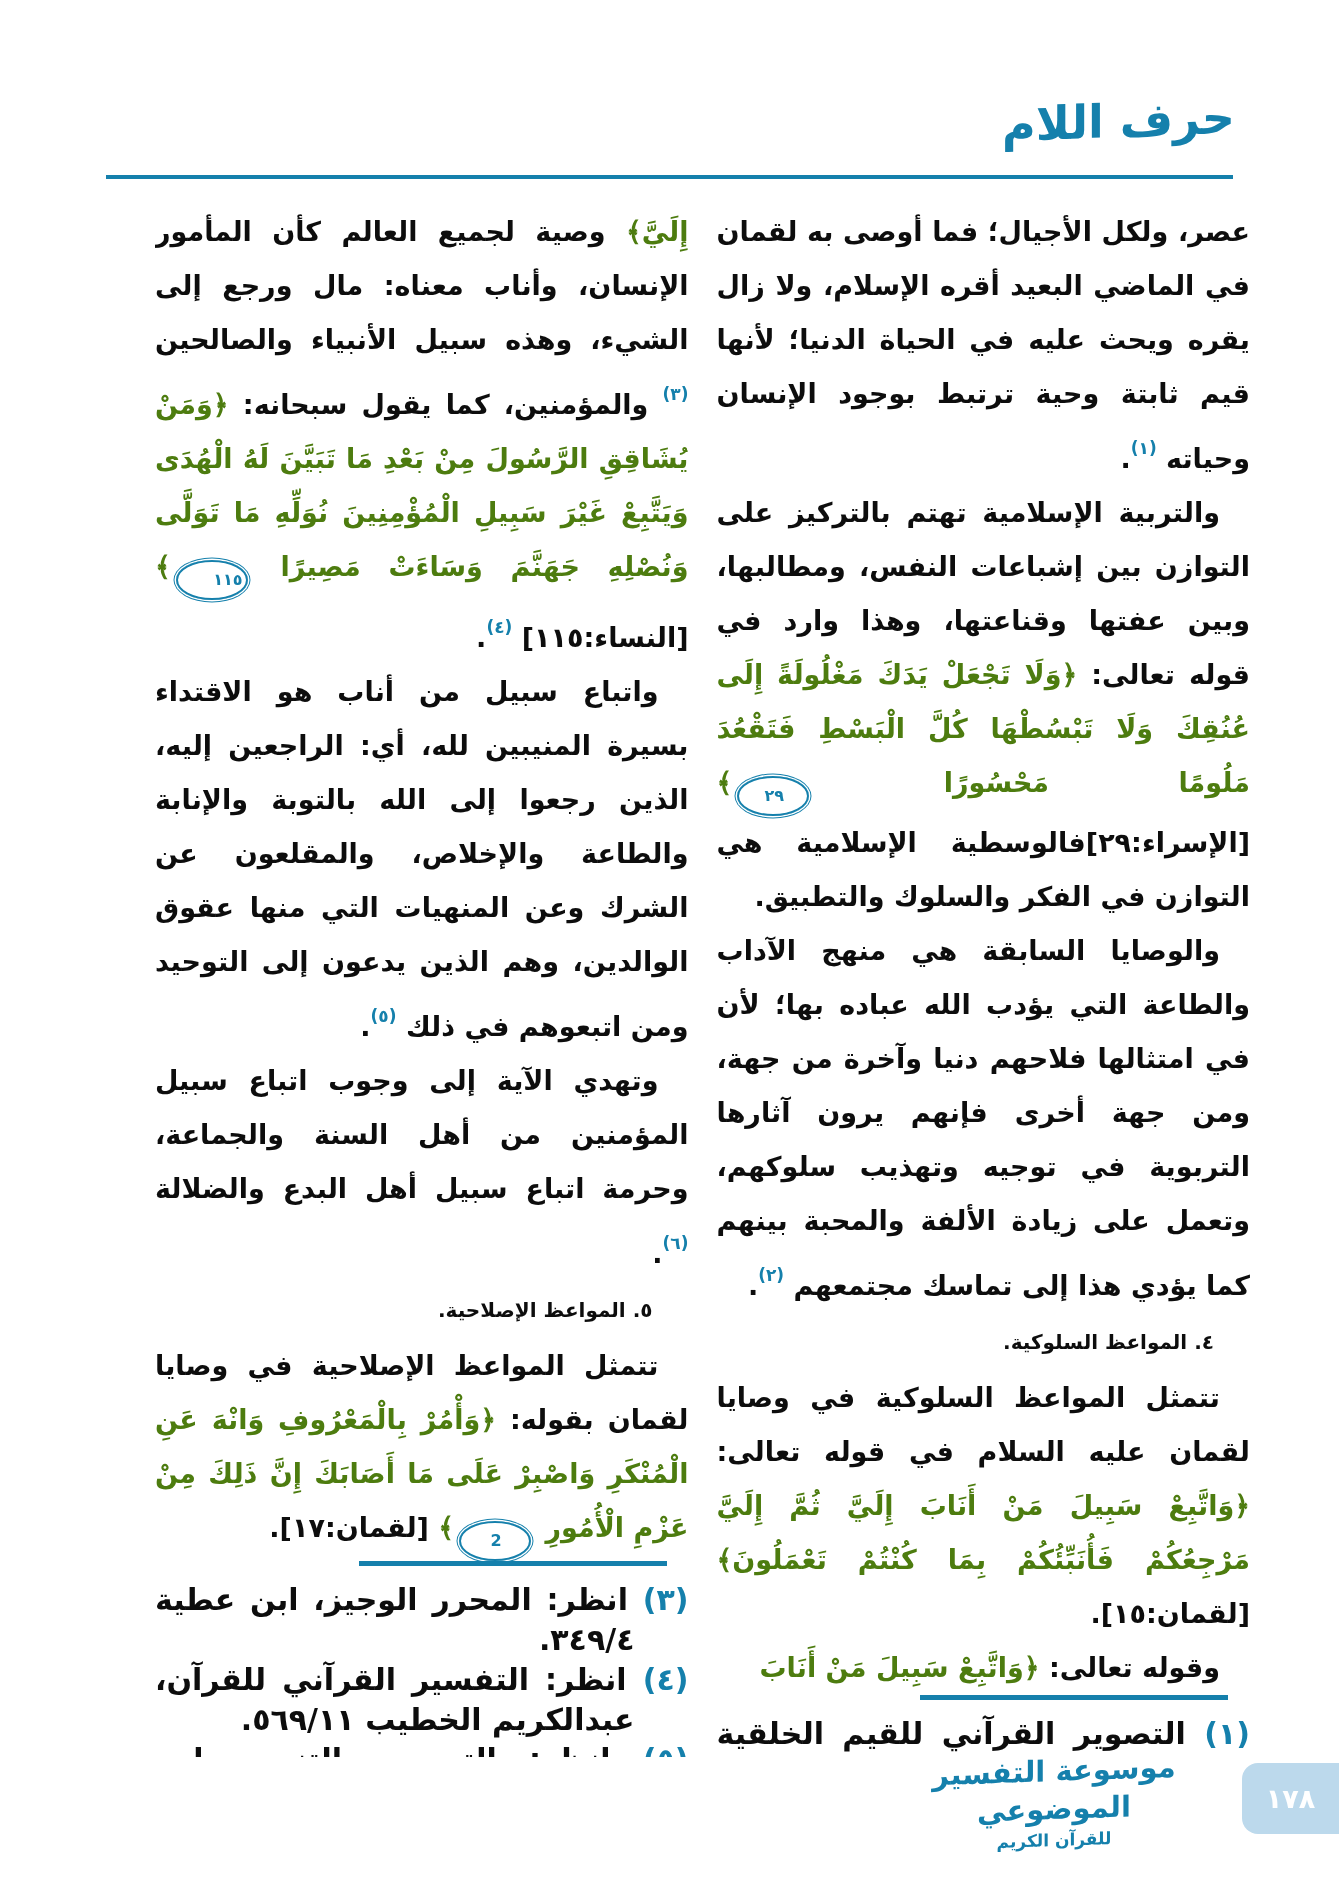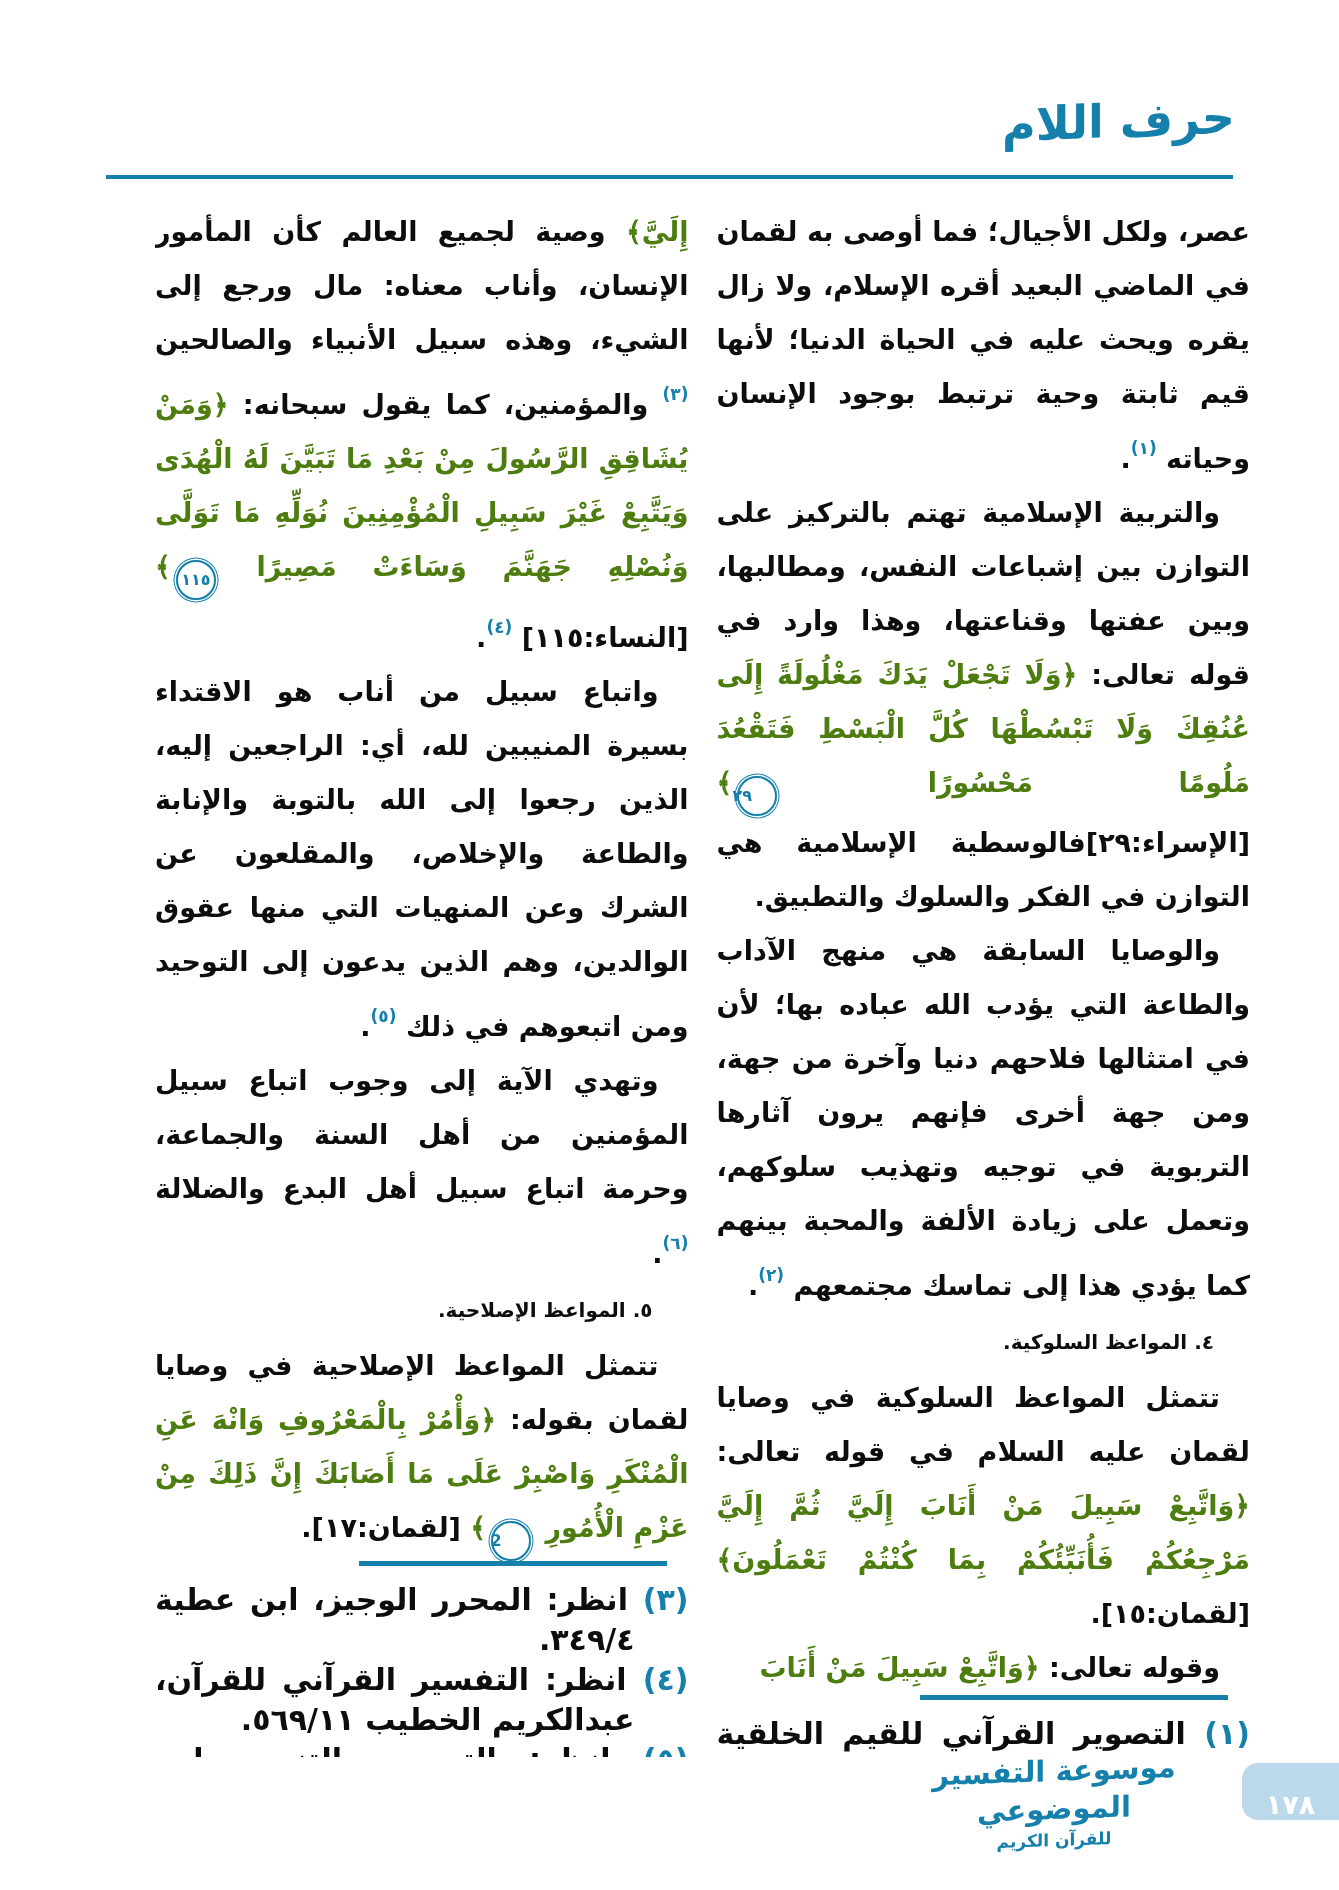--- a/index.html
+++ b/index.html
@@ -49,20 +49,21 @@
     color:#1580ac;font-size:17px;font-weight:700;
     vertical-align:14px;letter-spacing:0;
   }
   .ayah{
     display:inline-flex;align-items:center;justify-content:center;
     width:36px;height:36px;margin:0 5px;
     border:2px solid #1580ac;border-radius:50%;
     box-shadow:0 0 0 1.5px #ffffff, 0 0 0 2.5px #1580ac;
     color:#1580ac;font-size:16px;font-weight:700;line-height:1;
     vertical-align:-9px;
+    padding-left:32px;
   }
   
   .fnblock{margin-top:auto;}
   .fn-sep{
     width:308px;height:5px;background:#1580ac;
     margin:0 22px 14px auto; 
   }
   p.footnote{
     margin:0;
     font-size:30px;line-height:40px;font-weight:700;
@@ -73,24 +74,24 @@
   
   .logo{
     position:absolute;top:1753px;right:150px;width:270px;
     text-align:center;color:#1580ac;
     transform:skewY(-2deg);
   }
   .logo-line1{font-size:29px;font-weight:700;letter-spacing:-1px;line-height:1.3;}
   .logo-line2{font-size:17px;font-weight:700;margin-top:2px;}
   .page-badge{
     position:absolute;top:1763px;right:0;
-    width:97px;height:57px;
+    width:97px;height:71px;
     background:#bcd9ec;
     border-radius:16px 0 0 16px;
-    display:flex;align-items:flex-end;justify-content:center;
+    display:flex;align-items:center;justify-content:center;
   }
   .page-badge span{
     color:#ffffff;font-size:27px;font-weight:700;letter-spacing:5px;
   }
 </style>
 </head>
 <body>
 
 <div class="page">
 

